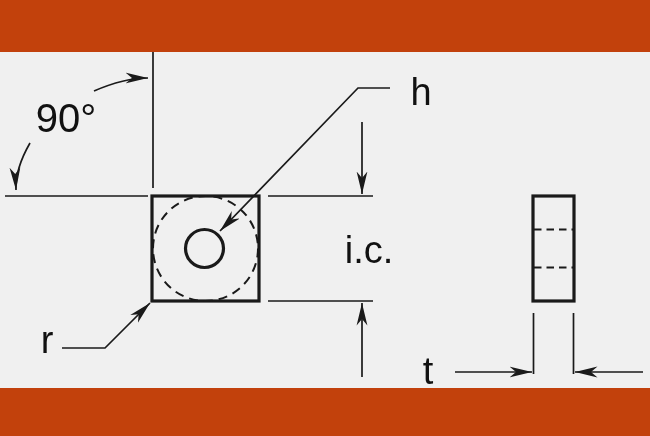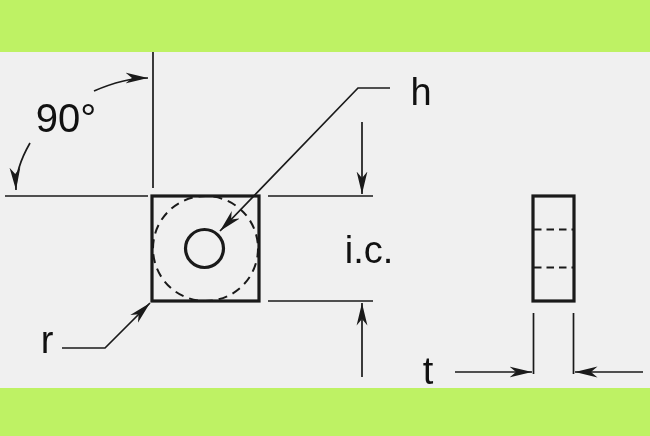--- a/index.html
+++ b/index.html
@@ -5,21 +5,21 @@
   html, body {
     margin: 0;
     padding: 0;
     background: #ffffff;
     font-family: "Liberation Sans", sans-serif;
   }
   .stage {
     position: relative;
     width: 650px;
     height: 436px;
-    background: #bef264;
+    background: #c2410c;
     overflow: hidden;
   }
   svg { display: block; }
 
   .thin {
     stroke: #1a1a1a;
     stroke-width: 1.7;
     fill: none;
   }
   .thick {

